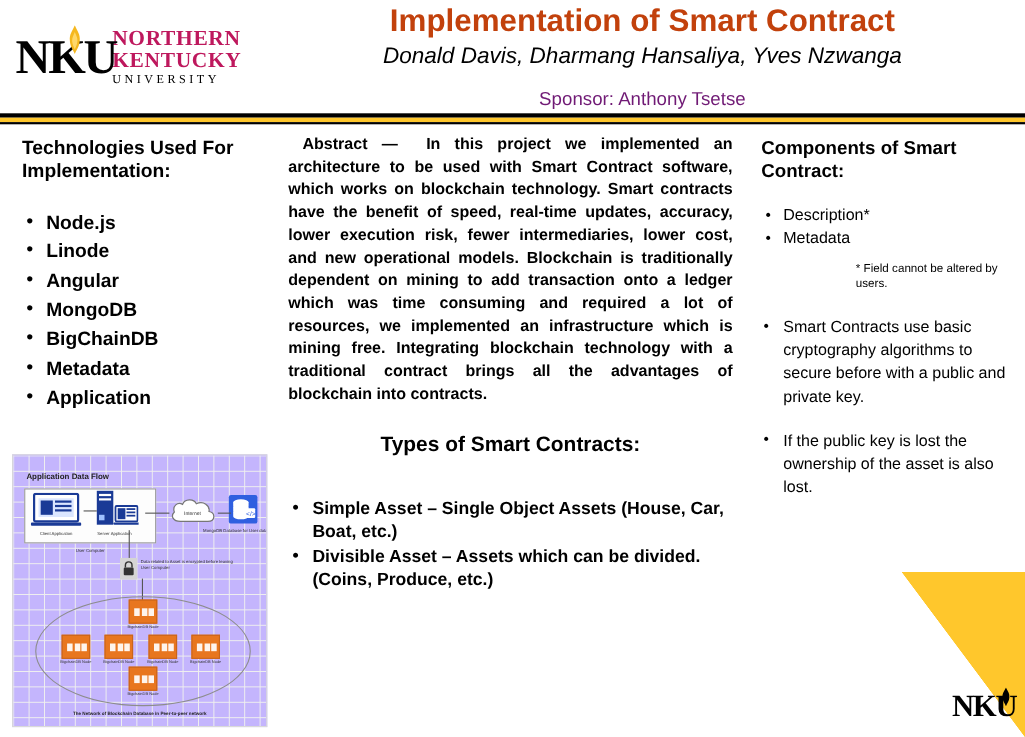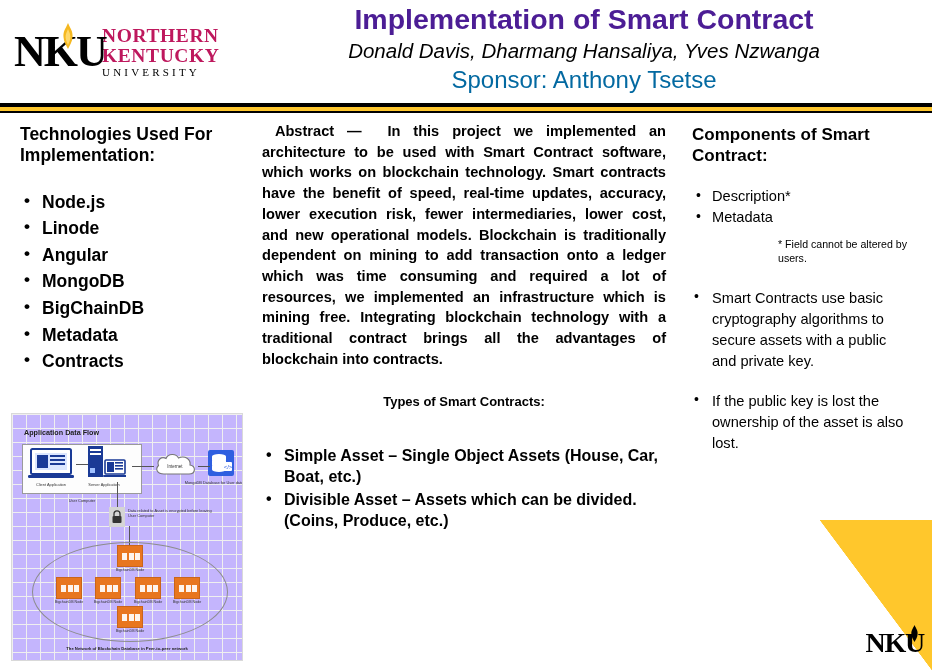--- a/index.html
+++ b/index.html
@@ -23,29 +23,29 @@
     letter-spacing:0.6px; color:#be185d; display:block;
   }
   .logo-words .l3 {
     font-family:"Liberation Serif", serif; font-size:11px; font-weight:400;
     letter-spacing:3.2px; color:#000; display:block; margin-top:2px;
   }
 
   .title-block { position:absolute; left:250px; top:4px; width:668px; text-align:center; }
   .poster-title {
     font-family:"Liberation Sans", sans-serif; font-weight:700; font-size:28.5px;
-    letter-spacing:0px; color:#4c1d95; line-height:1.12;
+    letter-spacing:0px; color:#c2410c; line-height:1.12;
   }
   .poster-authors {
     font-family:"Liberation Sans", sans-serif; font-style:italic; font-weight:400;
     font-size:20.5px; color:#000; line-height:1.25; margin-top:2px;
   }
   .poster-sponsor {
-    font-family:"Liberation Sans", sans-serif; font-weight:400; font-size:24px;
-    color:#0369a1; line-height:1.25; margin-top:1px;
+    font-family:"Liberation Sans", sans-serif; font-weight:400; font-size:17px;
+    color:#701a75; line-height:1.25; margin-top:15px;
   }
 
   .rule-black-top { position:absolute; left:0; top:103px; width:932px; height:4px; background:#000; }
   .rule-gold     { position:absolute; left:0; top:107px; width:932px; height:4px; background:#FFC72C; }
   .rule-black-bot{ position:absolute; left:0; top:111px; width:932px; height:2px; background:#000; }
 
   
   .columns { position:absolute; left:0; top:104px; width:932px; height:557px; }
 
   .col { position:absolute; top:0; }
@@ -67,21 +67,21 @@
     content:"\2022"; position:absolute; left:4px; top:-1px; font-size:17px; font-weight:700;
   }
 
   .abstract {
     font-weight:700; font-size:14.6px; line-height:1.42; color:#000;
     text-align:justify; text-justify:inter-word;
   }
   .abstract .lead { }
 
   .types-head {
-    font-weight:700; font-size:13px; color:#000; text-align:center; margin-top:24px;
+    font-weight:700; font-size:19px; color:#000; text-align:center; margin-top:24px;
   }
   ul.types-list { list-style:none; margin-top:36px; }
   ul.types-list li {
     font-weight:700; font-size:16px; color:#000; line-height:1.33;
     padding-left:22px; position:relative; margin-bottom:2px;
   }
   ul.types-list li::before {
     content:"\2022"; position:absolute; left:4px; top:-1px; font-size:16px; font-weight:700;
   }
 
@@ -201,21 +201,21 @@
 
     <div class="col col-left">
       <div class="sec-head">Technologies Used For Implementation:</div>
       <ul class="tech-list">
         <li>Node.js</li>
         <li>Linode</li>
         <li>Angular</li>
         <li>MongoDB</li>
         <li>BigChainDB</li>
         <li>Metadata</li>
-        <li>Contracts</li>
+        <li>Application</li>
       </ul>
     </div>
 
     <div class="col col-mid">
       <p class="abstract">
         &nbsp;<span class="lead">Abstract —</span>&nbsp;&nbsp;<span>In this project we implemented an architecture to be used with Smart Contract software, which works on blockchain technology. Smart contracts have the benefit of speed, real-time updates, accuracy, lower execution risk, fewer intermediaries, lower cost, and new operational models. Blockchain is traditionally dependent on mining to add transaction onto a ledger which was time consuming and required a lot of resources, we implemented an infrastructure which is mining free. Integrating blockchain technology with a traditional contract brings all the advantages of blockchain into contracts.</span>
       </p>
 
       <div class="types-head">Types of Smart Contracts:</div>
       <ul class="types-list">
@@ -225,21 +225,21 @@
     </div>
 
     <div class="col col-right">
       <div class="sec-head-right">Components of Smart Contract:</div>
       <ul class="comp-list">
         <li>Description*</li>
         <li>Metadata</li>
       </ul>
       <div class="footnote">* Field cannot be altered by users.</div>
       <ul class="notes-list">
-        <li>Smart Contracts use basic cryptography algorithms to secure assets with a public and private key.</li>
+        <li>Smart Contracts use basic cryptography algorithms to secure before with a public and private key.</li>
         <li>If the public key is lost the ownership of the asset is also lost.</li>
       </ul>
     </div>
   </div>
 
   <div class="diagram">
     <div class="grid-bg"></div>
 
     <div class="dg-title">Application Data Flow</div>
 

